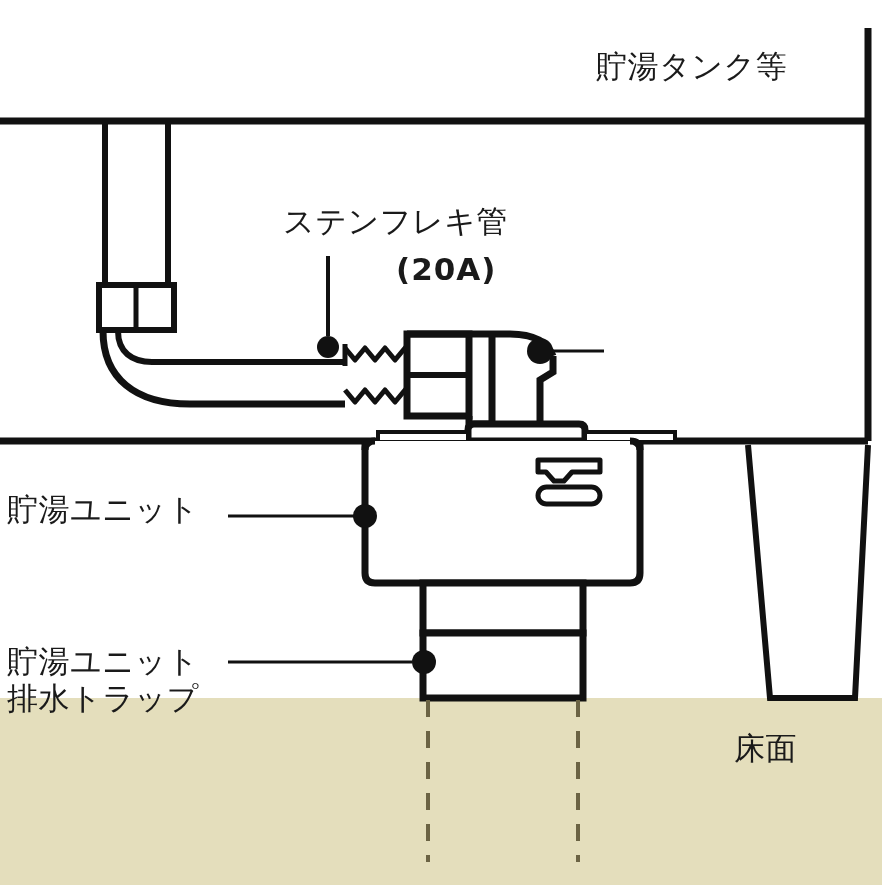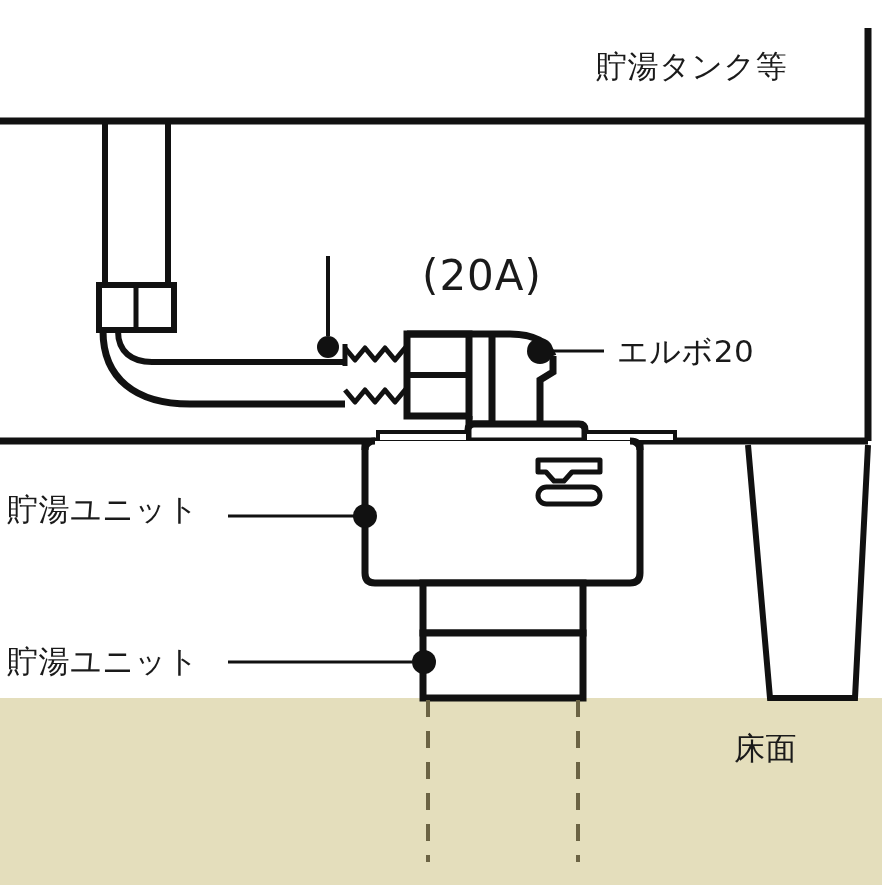--- a/index.html
+++ b/index.html
@@ -32,21 +32,21 @@
     line-height: 1.18;
     letter-spacing: 0.5px;
   }
   .lbl-jp {
     font-family: "DejaVu Sans", "Liberation Sans", sans-serif;
     font-size: 31px;
     font-weight: 400;
   }
   .lbl-tank      { left: 596px; top: 48px; }
   .lbl-flex      { left: 283px; top: 203px; }
-  .lbl-flexsize  { left: 422px; top: 251px; font-size: 42px; letter-spacing: 1px;}
+  .lbl-flexsize  { left: 396px; top: 251px; font-size: 31px; letter-spacing: 1px; font-weight: bold;}
   .lbl-elbow     { left: 617px; top: 333px; }
   .lbl-adapter   { left: 7px;   top: 491px; }
   .lbl-trap      { left: 7px;   top: 643px; }
   .lbl-floor     { left: 734px; top: 730px; }
 </style>
 </head>
 <body>
 
 <div id="stage">
 
@@ -113,24 +113,24 @@
     <line x1="228" y1="516" x2="354" y2="516" stroke="#111" stroke-width="3"></line>
     <circle cx="365" cy="516" r="12" fill="#111"></circle>
 
     <line x1="228" y1="662" x2="412" y2="662" stroke="#111" stroke-width="3"></line>
     <circle cx="424" cy="662" r="12" fill="#111"></circle>
 
   </svg>
 
   <div class="lbl lbl-jp lbl-tank">貯湯タンク等</div>
 
+  <div class="lbl lbl-jp lbl-flex">ステンフレキ管</div>
 
   <div class="lbl lbl-jp lbl-flexsize">(20A)</div>
 
-  <div class="lbl lbl-jp lbl-elbow">エルボ20</div>
 
   <div class="lbl lbl-jp lbl-adapter"><span>貯湯ユニット</span><br></div>
 
-  <div class="lbl lbl-jp lbl-trap"><span>貯湯ユニット</span><br></div>
+  <div class="lbl lbl-jp lbl-trap"><span>貯湯ユニット</span><br><span>排水トラップ</span></div>
 
   <div class="lbl lbl-jp lbl-floor">床面</div>
 
 </div>
 
 </body></html>

